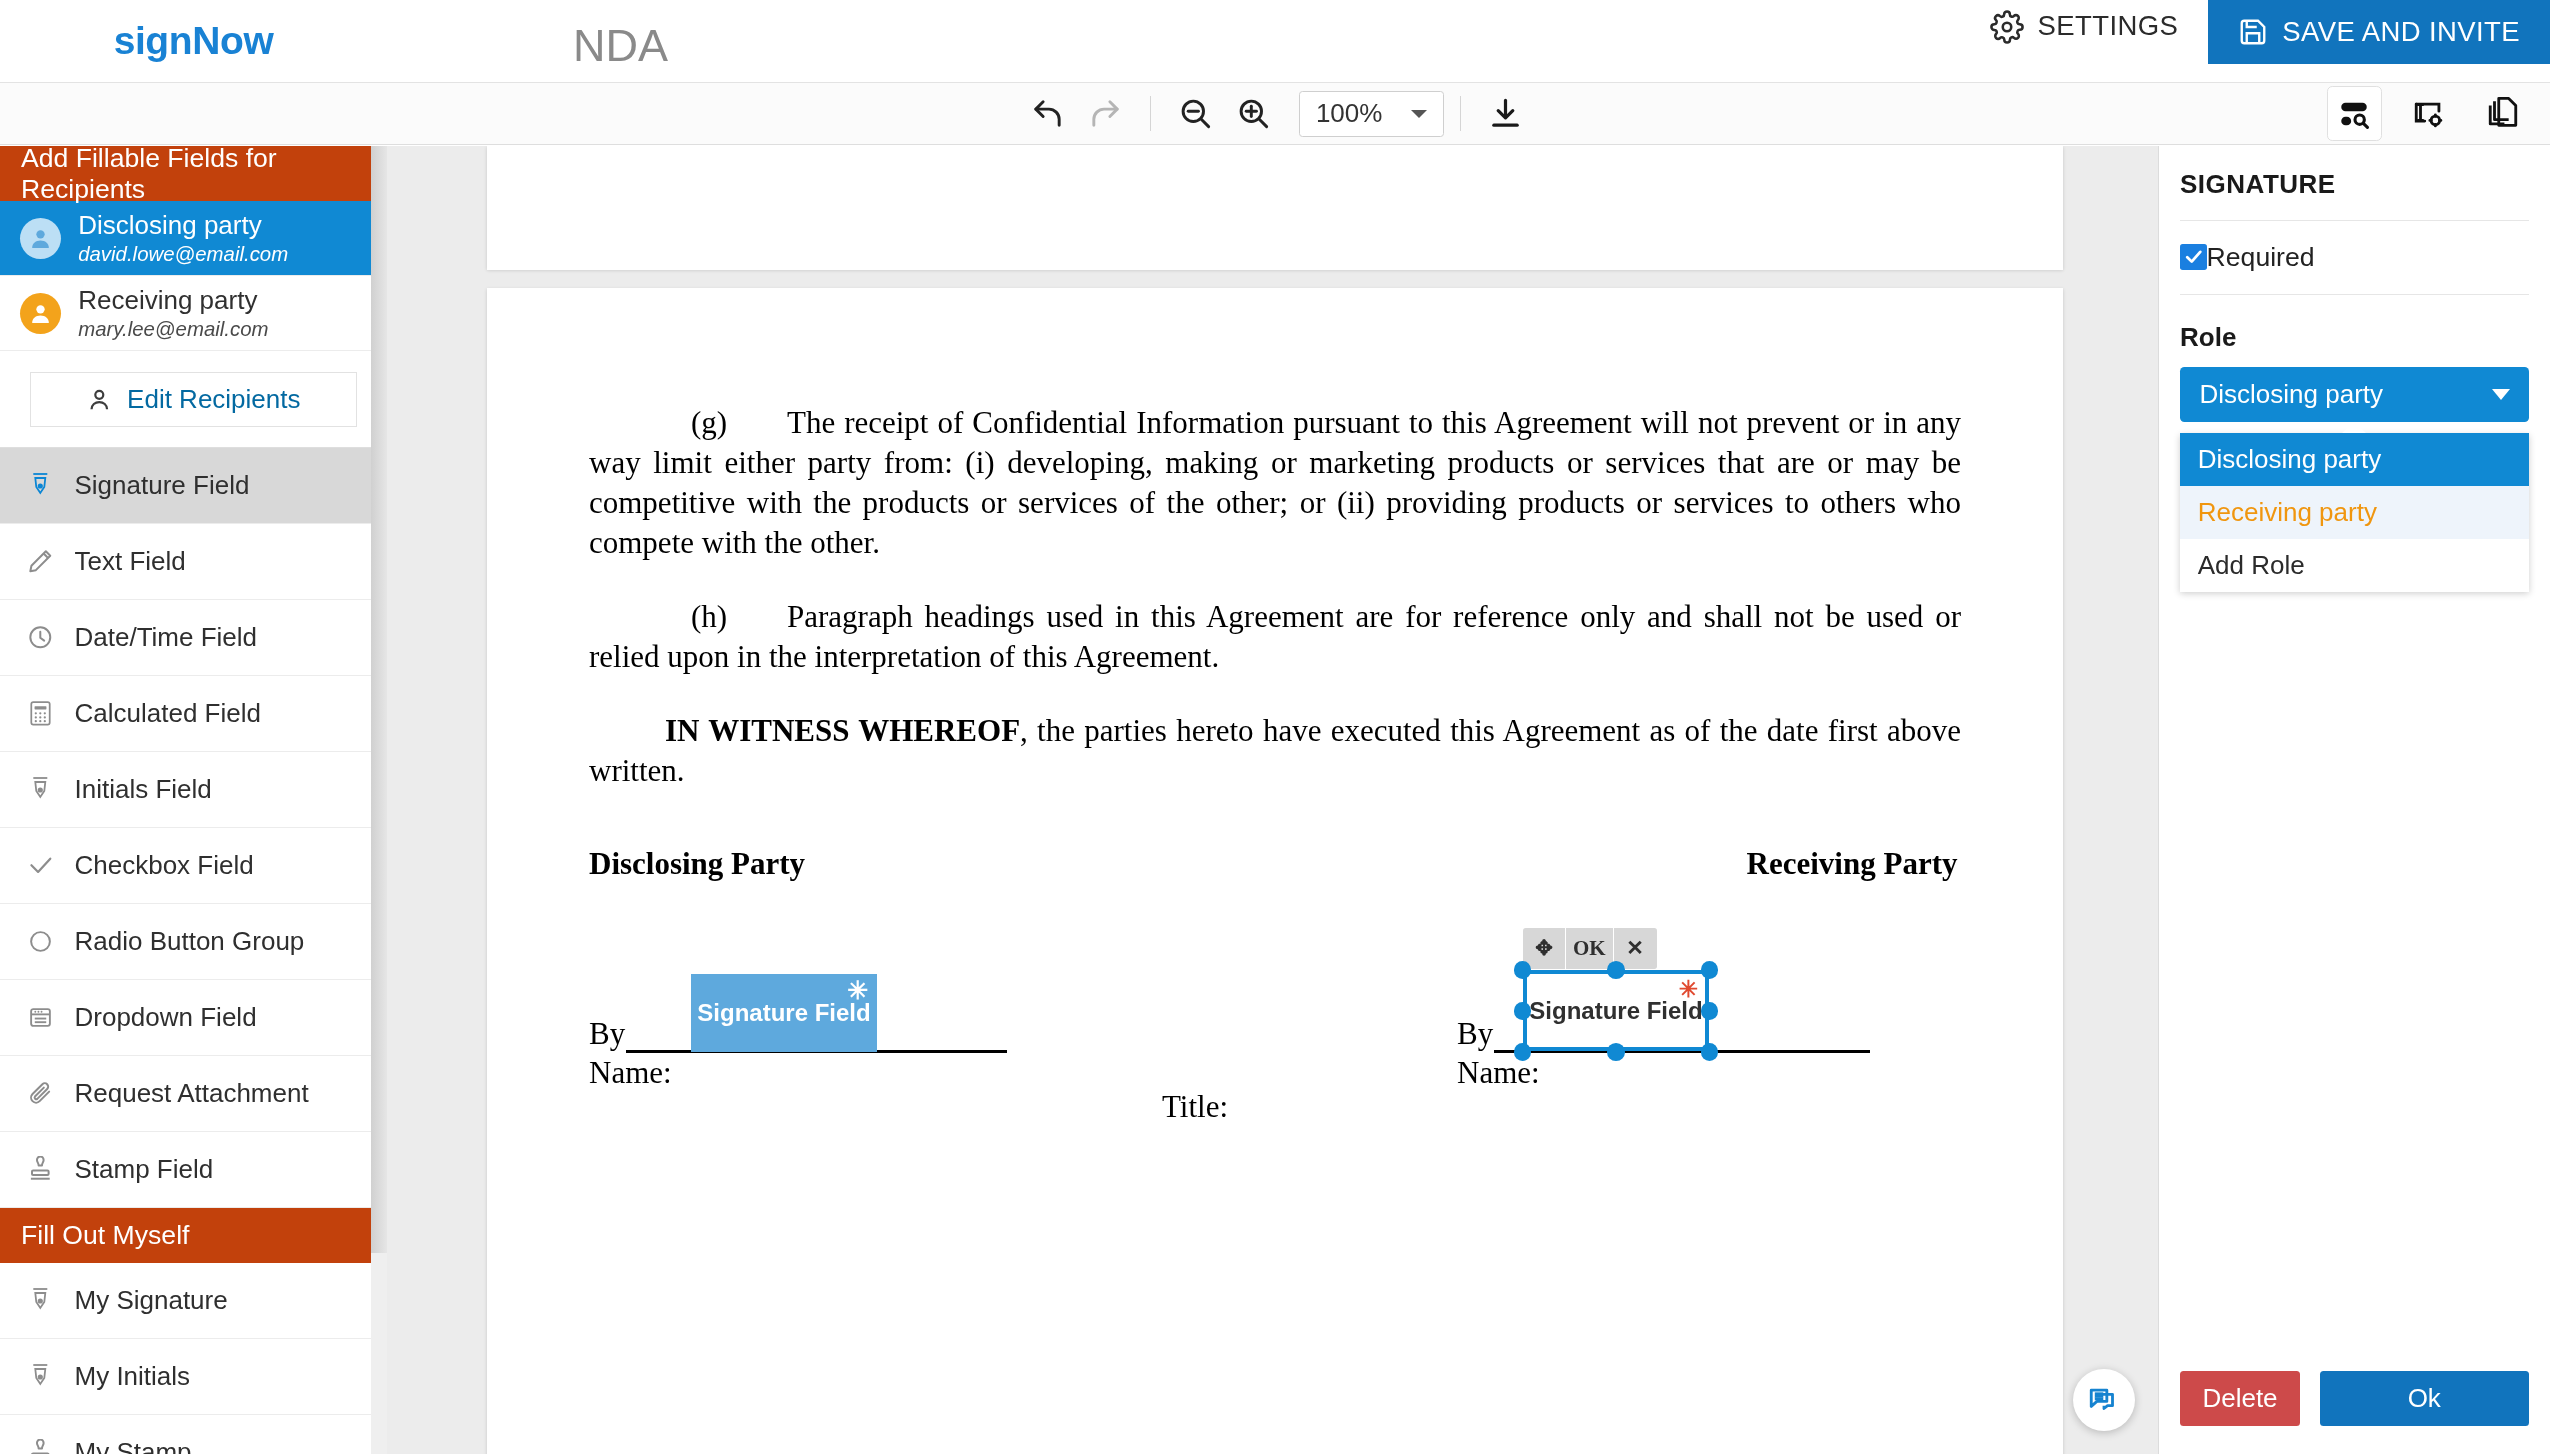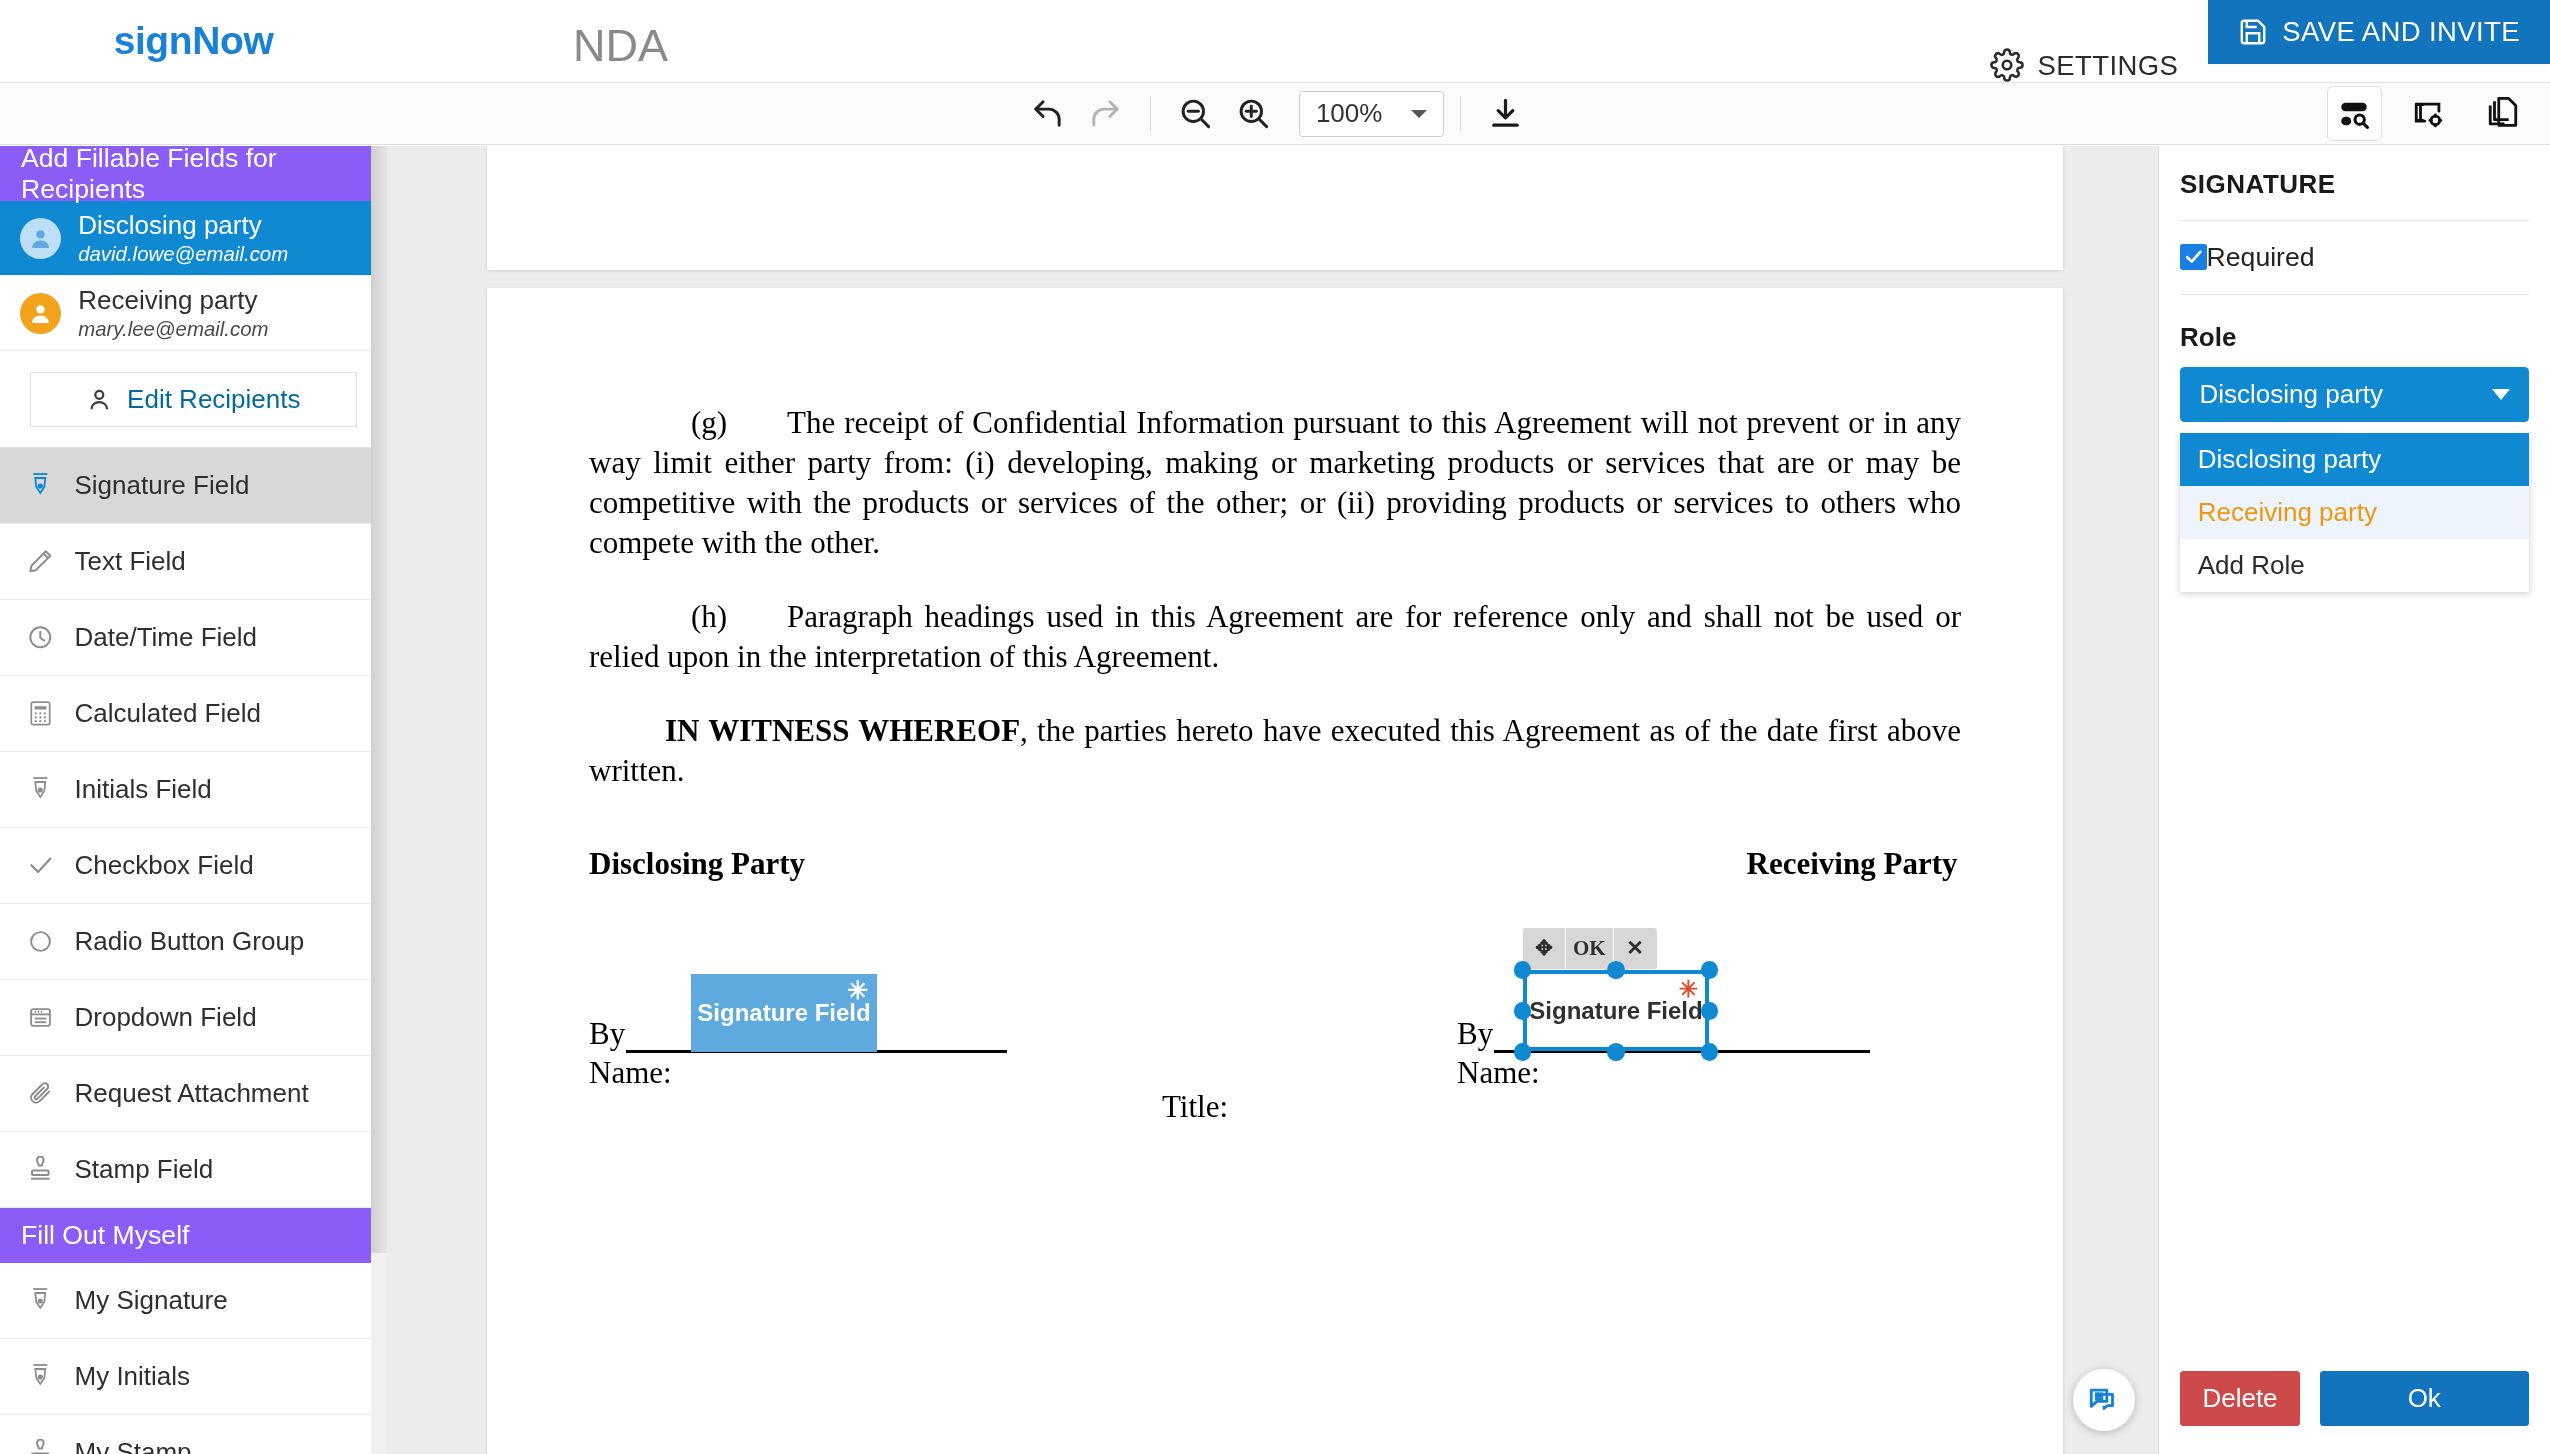--- a/index.html
+++ b/index.html
@@ -29,21 +29,21 @@
   .doc-title {
     font-size: 45px; color: #8a8a8a; font-weight: normal;
     width: 708px; padding-bottom: 19.5px;
     border-bottom: 1.8px dashed #cfcfcf;
     font-family: "Liberation Sans", sans-serif;
   }
   .topbar-right {
     margin-left: auto; display: flex; align-items: stretch;
   }
   .settings-btn {
-    display: flex; align-items: flex-end; gap: 14px; padding: 0 30px;
+    display: flex; align-items: flex-start; gap: 14px; padding: 10px 30px;
     color: #2b2b2b; font-size: 27.5px; letter-spacing: 0.4px;
     cursor: pointer;
   }
   .save-invite-btn {
     display: flex; align-items: center; gap: 14px; padding: 0 30px;
     background: #1174bd; color: #ffffff; font-size: 27.5px; letter-spacing: 0.4px;
     cursor: pointer; height: 64px;
   }
   .icon { display: inline-flex; align-items: center; justify-content: center; }
 
@@ -79,21 +79,21 @@
     border-radius: 5.3px; cursor: pointer;
   }
   .tb-right-btn.active { border: 0.9px solid #e0e0e0; background: #ffffff; }
 
   
   .sidebar {
     position: absolute; left: 0; top: 146px; width: 387px; bottom: 0;
     background: #ffffff; overflow: hidden;
   }
   .sb-section-head {
-    background: #8b5cf6; color: #ffffff; font-size: 26.6px;
+    background: #c2410c; color: #ffffff; font-size: 26.6px;
     height: 55px; display: flex; align-items: center; padding-left: 21px;
   }
   .recipient {
     height: 75px; display: flex; align-items: center; padding-left: 19.5px; gap: 17.7px;
     border-bottom: 0.9px solid #ececec; cursor: pointer; background: #ffffff;
   }
   .recipient.active { background: #1089d3; }
   .avatar-circ {
     width: 41px; height: 41px; border-radius: 50%;
     display: flex; align-items: center; justify-content: center; flex: 0 0 auto;

